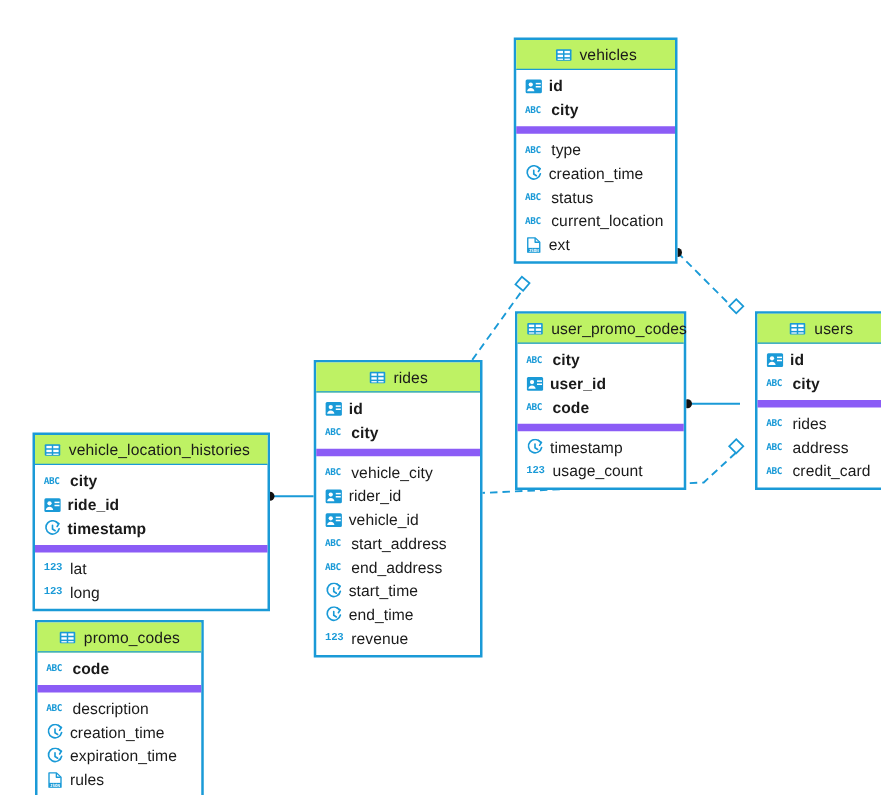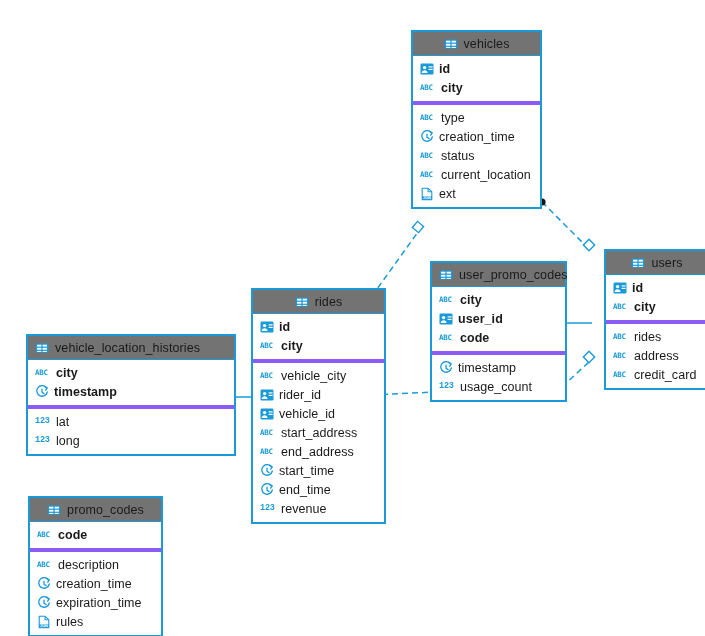--- a/index.html
+++ b/index.html
@@ -19,29 +19,29 @@
     box-sizing:border-box;
   }
   .ent-header{
     height:24px;
     border-bottom:1px solid #1a9ad7;
     display:flex;align-items:center;
     justify-content:center;
     gap:6px;
     padding:0 7px;
     box-sizing:border-box;
-    background:#737373;
+    background:#bef264;
   }
   .ent-header.left{justify-content:flex-start;}
   .ent-title{
     font-size:12.5px;color:#1a1a1a;white-space:nowrap;
     letter-spacing:0.1px;
   }
   .ent-section{padding:3px 0 4px 0;}
-  .ent-section.pk{border-bottom:4px solid #8b5cf6;}
+  .ent-section.pk{border-bottom:6px solid #8b5cf6;}
   .row{
     height:19px;display:flex;align-items:center;gap:5px;
     padding:0 7px;box-sizing:border-box;white-space:nowrap;
   }
   .row .rname{font-size:12.5px;color:#1a1a1a;letter-spacing:0.05px;}
   .row.key .rname{font-weight:bold;}
 
   
   .ico{
     width:14px;height:14px;flex:0 0 14px;
@@ -155,21 +155,21 @@
               <path d="M2.2 1.3h6l3.6 3.4v8H2.2z" fill="#ffffff" stroke="#1a9ad7" stroke-width="1.1" stroke-linejoin="round"></path>
               <path d="M8.1 1.4v3.4h3.5" fill="none" stroke="#1a9ad7" stroke-width="1.1" stroke-linejoin="round"></path>
               <rect x="2.2" y="9.3" width="9.6" height="3.5" fill="#1a9ad7"></rect>
               <text x="7" y="12.25" font-family="DejaVu Sans Mono, monospace" font-size="3.4" font-weight="bold" fill="#ffffff" text-anchor="middle">JSON</text>
             </svg>
           </span>
           <span class="rname">ext</span>
         </div>
       </div>
     </div>
-    <div class="entity" style="left: 412px; top: 261px; width: 137px; margin-left: 18px;">
+    <div class="entity" style="left: 412px; top: 249px; width: 137px;">
       <div class="ent-header left">
         <span class="ico">
           <svg width="14" height="14" viewBox="0 0 14 14">
             <rect x="0.8" y="2.4" width="12.4" height="9.2" rx="0.8" fill="#1a9ad7"></rect>
             <rect x="2.1" y="3.7" width="4.3" height="1.9" fill="#ffffff"></rect>
             <rect x="7.6" y="3.7" width="4.3" height="1.9" fill="#ffffff"></rect>
             <rect x="2.1" y="6.8" width="4.3" height="1.9" fill="#ffffff"></rect>
             <rect x="7.6" y="6.8" width="4.3" height="1.9" fill="#ffffff"></rect>
             <rect x="2.1" y="9.9" width="4.3" height="1.0" fill="#ffffff"></rect>
             <rect x="7.6" y="9.9" width="4.3" height="1.0" fill="#ffffff"></rect>
@@ -353,39 +353,51 @@
             </svg>
           </span>
           <span class="rname">end_time</span>
         </div>
         <div class="row">
           <span class="ico num-ico">123</span>
           <span class="rname">revenue</span>
         </div>
       </div>
     </div>
-    <div class="entity" style="left: 26px; top: 334px; width: 210px;">
+    <div class="entity" style="left: 26px; top: 346px; width: 190px;">
       <div class="ent-header left">
         <span class="ico">
           <svg width="14" height="14" viewBox="0 0 14 14">
             <rect x="0.8" y="2.4" width="12.4" height="9.2" rx="0.8" fill="#1a9ad7"></rect>
             <rect x="2.1" y="3.7" width="4.3" height="1.9" fill="#ffffff"></rect>
             <rect x="7.6" y="3.7" width="4.3" height="1.9" fill="#ffffff"></rect>
             <rect x="2.1" y="6.8" width="4.3" height="1.9" fill="#ffffff"></rect>
             <rect x="7.6" y="6.8" width="4.3" height="1.9" fill="#ffffff"></rect>
             <rect x="2.1" y="9.9" width="4.3" height="1.0" fill="#ffffff"></rect>
             <rect x="7.6" y="9.9" width="4.3" height="1.0" fill="#ffffff"></rect>
           </svg>
         </span>
         <span class="ent-title">vehicle_location_histories</span>
       </div>
       <div class="ent-section pk">
         <div class="row key">
           <span class="ico abc-ico">ABC</span>
           <span class="rname">city</span>
+        </div>
+        <div class="row key">
+          <span class="ico">
+            <svg width="14" height="14" viewBox="0 0 14 14">
+              <rect x="0.5" y="1.5" width="13" height="11" rx="1.2" fill="#1a9ad7"></rect>
+              <circle cx="4.6" cy="5.6" r="1.7" fill="#ffffff"></circle>
+              <path d="M1.7 11c0-1.7 1.3-2.7 2.9-2.7s2.9 1 2.9 2.7z" fill="#ffffff"></path>
+              <rect x="8.6" y="4.3" width="4" height="1.2" fill="#ffffff"></rect>
+              <rect x="8.6" y="6.8" width="4" height="1.2" fill="#ffffff"></rect>
+            </svg>
+          </span>
+          <span class="rname">ride_id</span>
         </div>
         <div class="row key">
           <span class="ico">
             <svg width="14" height="14" viewBox="0 0 14 14">
               <path d="M11.6 3.1A5.3 5.3 0 1 0 12.3 7" fill="none" stroke="#1a9ad7" stroke-width="1.3" stroke-linecap="round"></path>
               <path d="M9.6 1.3l2.6 1.6-1.5 2.3" fill="none" stroke="#1a9ad7" stroke-width="1.3" stroke-linecap="round" stroke-linejoin="round"></path>
               <path d="M7 4.2V7.2l2.1 1.4" fill="none" stroke="#1a9ad7" stroke-width="1.3" stroke-linecap="round"></path>
             </svg>
           </span>
           <span class="rname">timestamp</span>

